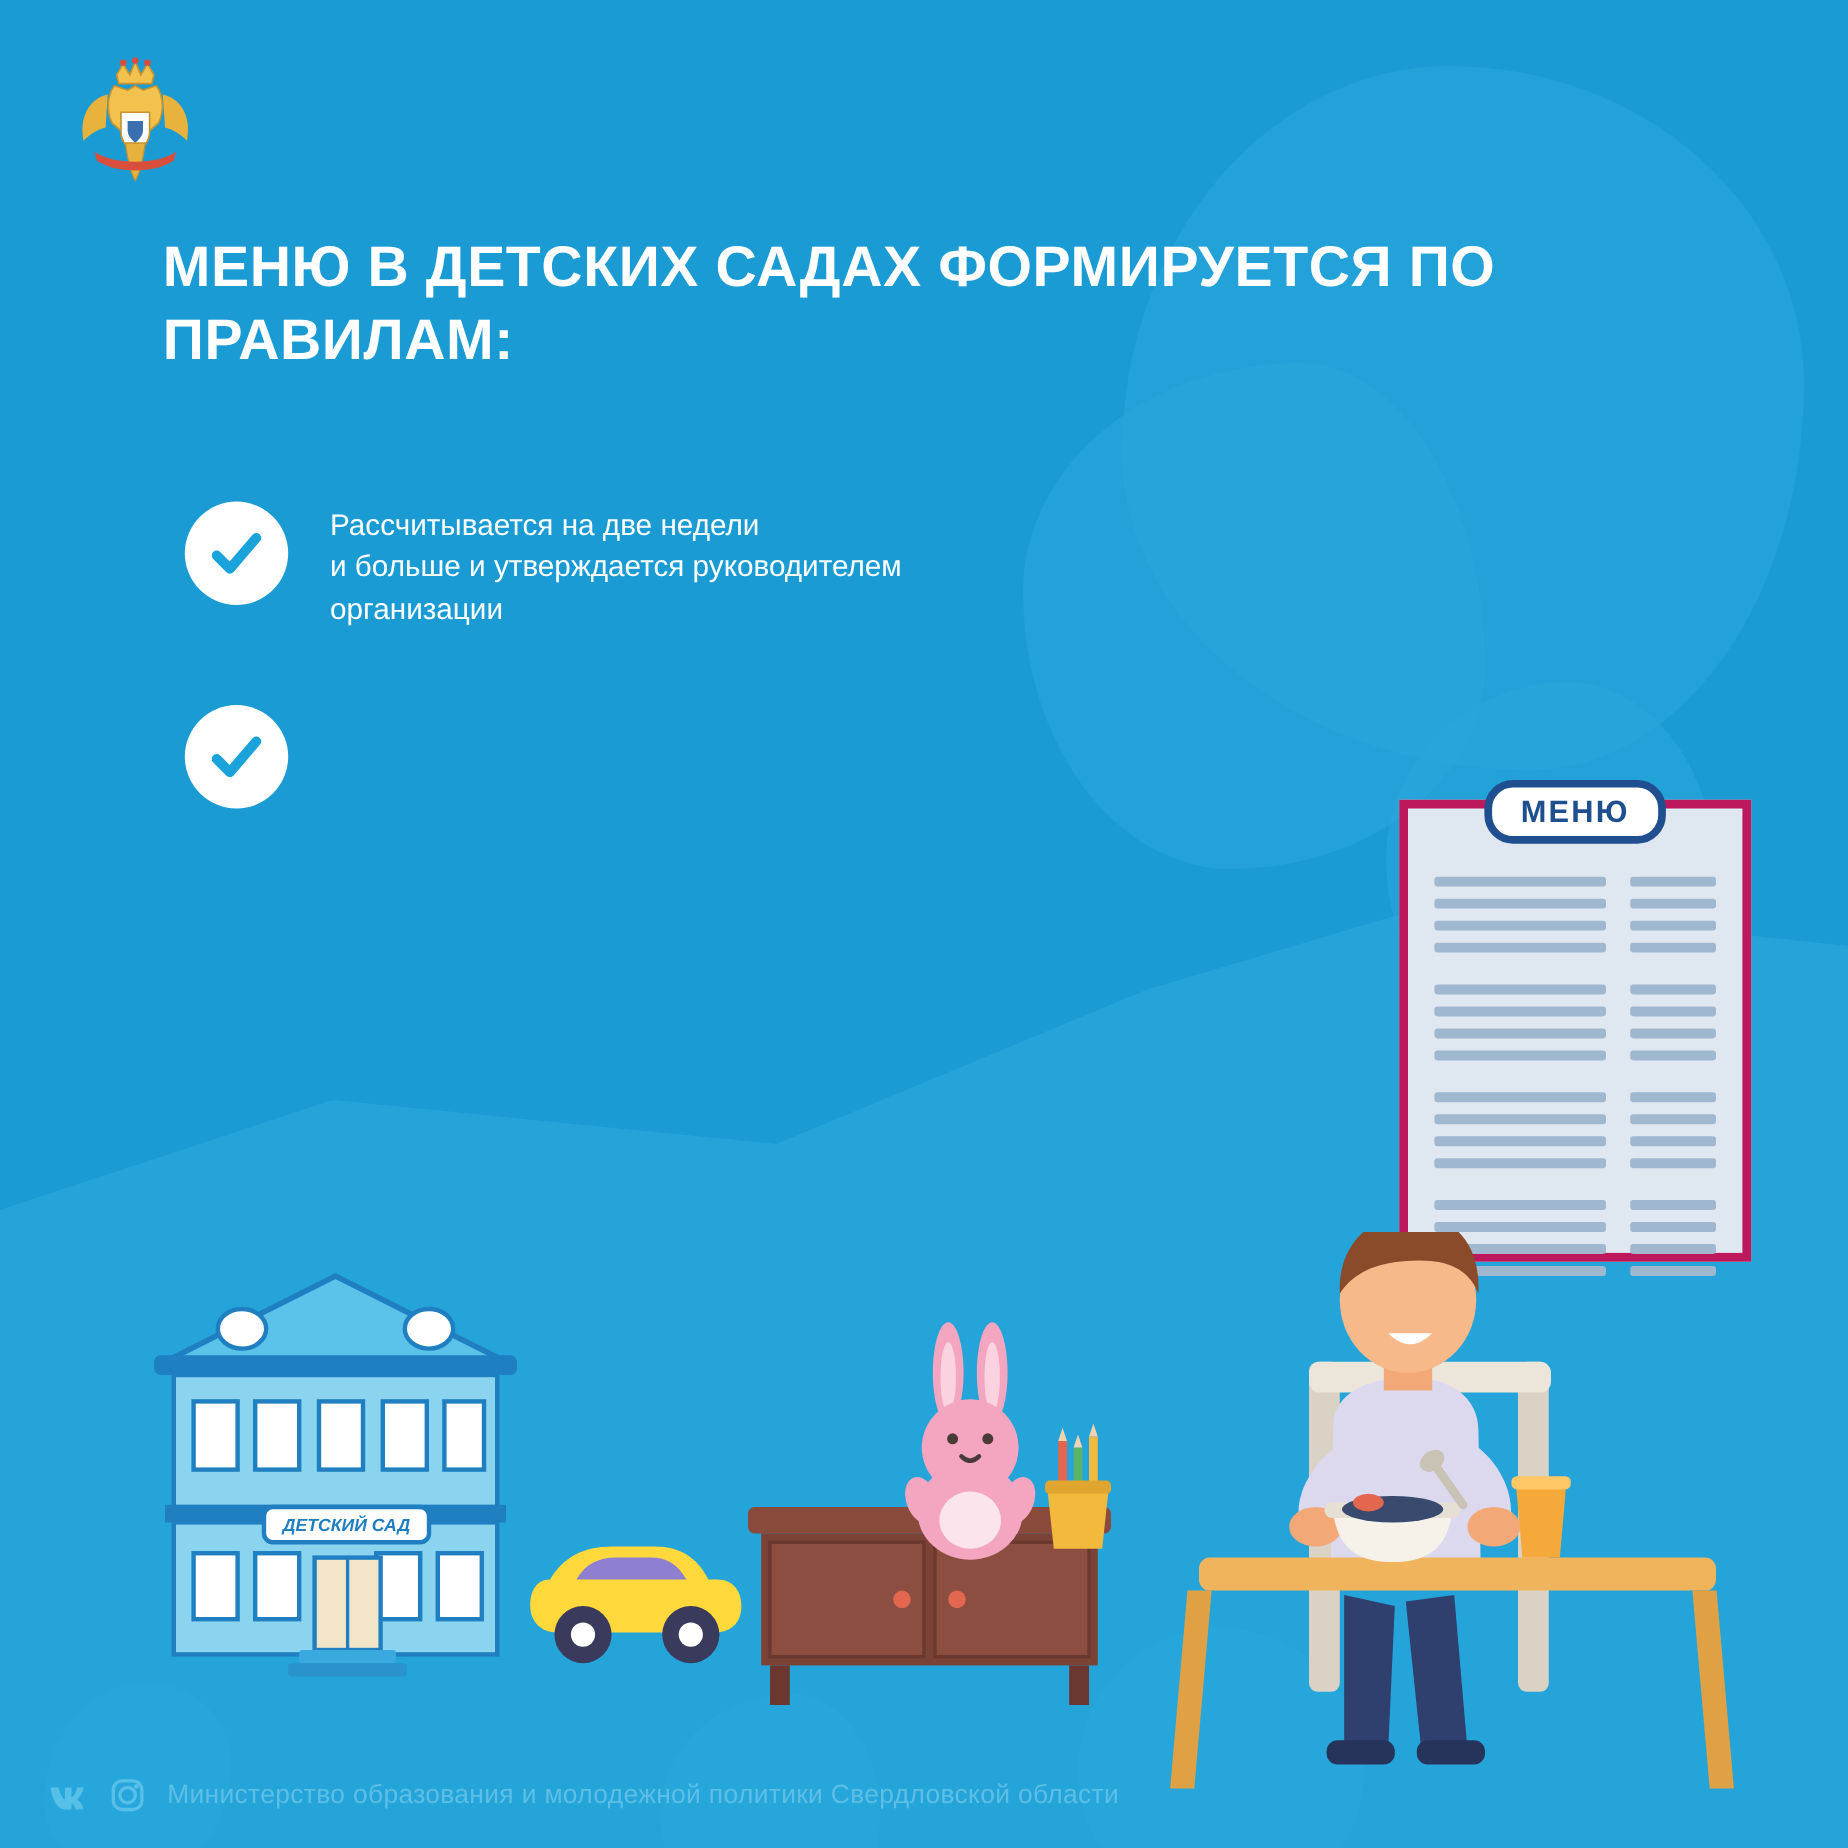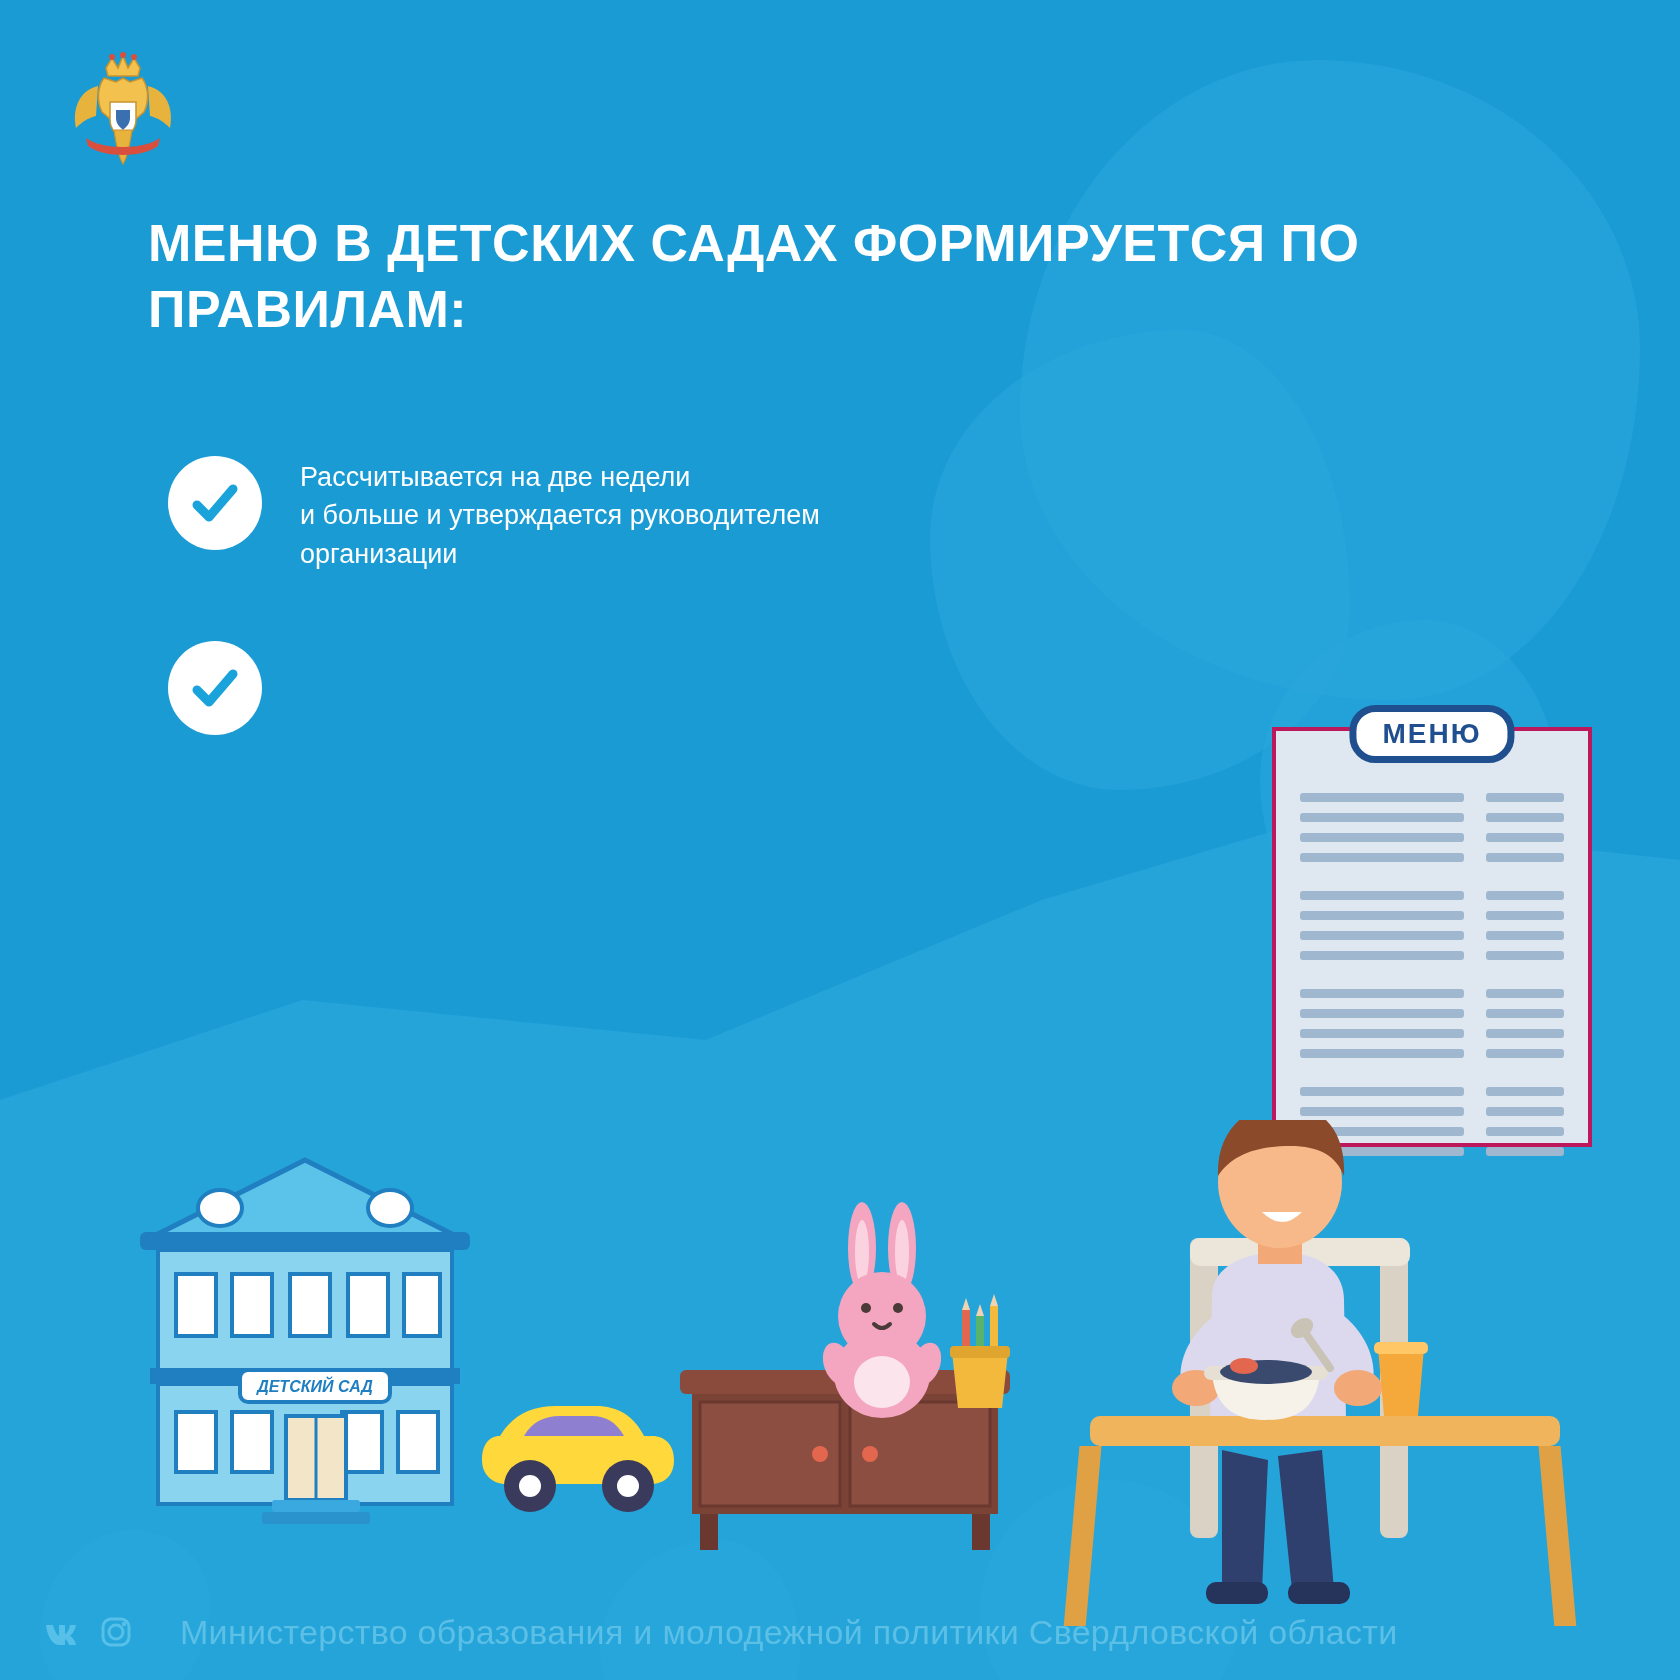--- a/index.html
+++ b/index.html
@@ -104,21 +104,21 @@
   }
 
   
   .menu-board {
     position: absolute;
     left: 1272px;
     top: 727px;
     width: 320px;
     height: 420px;
     background: #dfe7f0;
-    border: 4px solid #be185d;
+    border: 8px solid #be185d;
     box-sizing: border-box;
   }
   .menu-badge {
     position: absolute;
     left: 50%;
     transform: translateX(-50%);
     top: -26px;
     background: #ffffff;
     border: 7px solid #1f4f8f;
     border-radius: 26px;
@@ -158,23 +158,22 @@
     align-items: center;
     gap: 16px;
   }
   .social-icon {
     width: 40px; height: 40px;
     display: flex; align-items: center; justify-content: center;
     color: #57c0e8;
   }
   .footer-text {
     color: #5cbfe6;
-    font-size: 34px;
+    font-size: 24px;
     letter-spacing: .3px;
-    margin-left: 28px;
   }
 </style>
 </head>
 <body>
 
 <div class="bg-layer">
   <div class="blob b1"></div>
   <div class="blob b2"></div>
   <div class="blob b3"></div>
   <div class="blob b4"></div>

